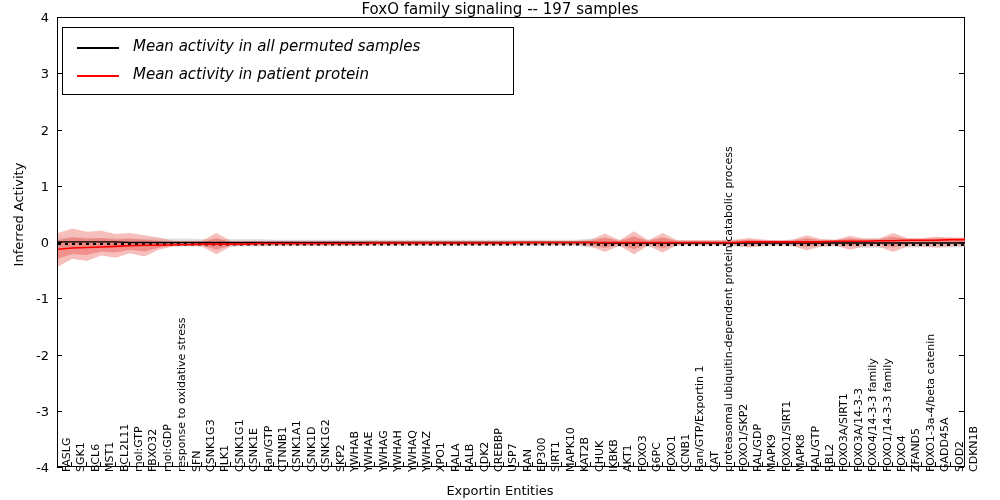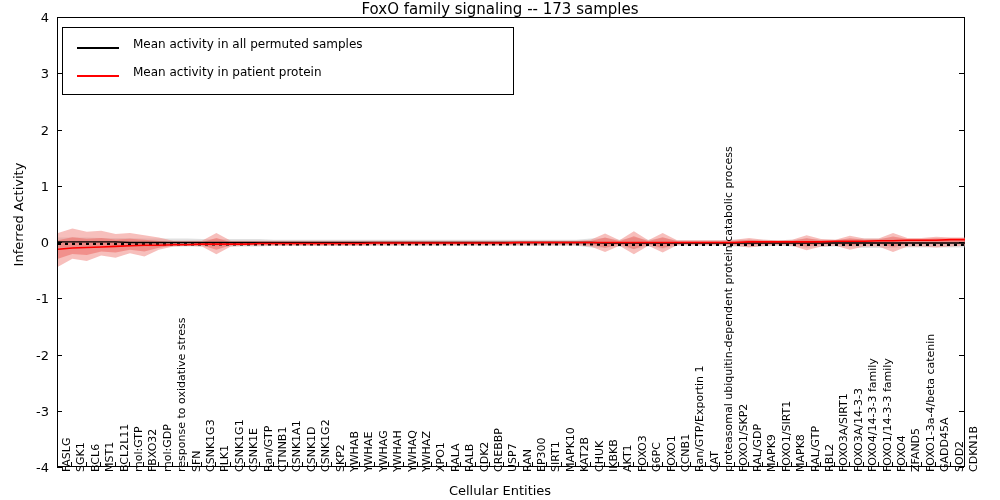--- a/index.html
+++ b/index.html
@@ -32,30 +32,30 @@
     position:absolute;font-size:11px;color:#000;white-space:nowrap;
     transform-origin:left top;transform:rotate(-90deg);
     line-height:11px;
   }
   #legend{
     position:absolute;left:62px;top:27px;width:452px;height:68px;
     border:1px solid #000;background:#fff;box-sizing:border-box;
   }
   .legrow{position:absolute;left:0;width:452px;height:28px;}
   .legline{position:absolute;left:14px;width:42px;height:2px;top:13px;}
-  .legtxt{position:absolute;left:70px;top:3px;font-size:12px;color:#000;}
+  .legtxt{position:absolute;left:70px;top:3px;font-size:15px;color:#000;font-style:italic;}
 </style>
 </head>
 <body>
 
 <div id="root">
 
-  <div id="title">FoxO family signaling -- 173 samples</div>
+  <div id="title">FoxO family signaling -- 197 samples</div>
   <div id="ylabel">Inferred Activity</div>
-  <div id="xlabel">Cellular Entities</div>
+  <div id="xlabel">Exportin Entities</div>
 
   <div id="plot">
     <svg id="plotsvg" viewBox="0 0 908 450" preserveAspectRatio="none">
         <path d="M0.00,219.38L14.40,219.38L28.79,219.38L43.19,219.94L57.59,219.94L71.98,219.94L86.38,220.50L100.78,220.50L115.17,220.50L129.57,220.50L143.97,221.06L158.37,221.06L172.76,221.06L187.16,221.06L201.56,221.06L215.95,221.63L230.35,221.63L244.75,221.63L259.14,221.63L273.54,221.63L287.94,221.63L302.33,221.63L316.73,221.63L331.13,221.63L345.52,221.63L359.92,221.63L374.32,221.63L388.71,221.63L403.11,221.63L417.51,221.63L431.90,221.63L446.30,221.63L460.70,221.63L475.10,221.63L489.49,221.63L503.89,221.63L518.29,221.63L532.68,220.50L547.08,219.94L561.48,221.63L575.87,219.38L590.27,221.63L604.67,219.94L619.06,222.19L633.46,222.19L647.86,222.19L662.25,222.19L676.65,221.63L691.05,221.63L705.44,221.63L719.84,222.19L734.24,221.63L748.63,220.50L763.03,221.63L777.43,221.63L791.83,221.06L806.22,220.50L820.62,220.50L835.02,220.50L849.41,221.06L863.81,221.06L878.21,221.06L892.60,221.06L907.00,221.06L907.00,229.50L892.60,229.50L878.21,229.50L863.81,229.50L849.41,229.50L835.02,230.06L820.62,230.06L806.22,230.06L791.83,229.50L777.43,228.38L763.03,228.94L748.63,230.06L734.24,228.38L719.84,227.81L705.44,228.38L691.05,228.94L676.65,228.38L662.25,227.81L647.86,227.81L633.46,227.81L619.06,227.81L604.67,230.63L590.27,228.38L575.87,231.19L561.48,228.38L547.08,230.06L532.68,229.50L518.29,227.81L503.89,227.81L489.49,227.81L475.10,227.81L460.70,227.81L446.30,227.81L431.90,227.81L417.51,227.81L403.11,227.81L388.71,227.81L374.32,227.81L359.92,227.81L345.52,227.81L331.13,227.81L316.73,227.81L302.33,227.81L287.94,227.81L273.54,227.81L259.14,227.81L244.75,227.81L230.35,227.81L215.95,227.81L201.56,228.38L187.16,228.38L172.76,228.38L158.37,228.38L143.97,228.38L129.57,228.38L115.17,228.38L100.78,228.94L86.38,228.94L71.98,228.94L57.59,228.94L43.19,228.94L28.79,229.50L14.40,229.50L0.00,229.50Z" fill="#bdbdbd" fill-opacity="0.45" stroke="none"></path>
         <path d="M0.00,214.88L14.40,210.38L28.79,213.75L43.19,212.63L57.59,216.00L71.98,214.88L86.38,217.13L100.78,219.38L115.17,222.75L129.57,222.75L143.97,222.75L158.37,214.88L172.76,222.75L187.16,222.75L201.56,222.75L215.95,222.75L230.35,222.75L244.75,222.75L259.14,222.75L273.54,222.75L287.94,222.75L302.33,222.75L316.73,222.75L331.13,222.75L345.52,222.75L359.92,222.75L374.32,222.75L388.71,222.75L403.11,222.75L417.51,222.75L431.90,222.75L446.30,222.75L460.70,222.75L475.10,222.75L489.49,222.75L503.89,222.75L518.29,222.75L532.68,221.63L547.08,215.44L561.48,222.19L575.87,213.19L590.27,222.19L604.67,214.88L619.06,222.19L633.46,222.19L647.86,222.19L662.25,222.19L676.65,221.63L691.05,219.94L705.44,221.63L719.84,222.19L734.24,221.63L748.63,217.13L763.03,221.06L777.43,221.63L791.83,217.69L806.22,220.50L820.62,220.50L835.02,214.88L849.41,219.94L863.81,219.94L878.21,218.81L892.60,219.38L907.00,219.38L907.00,227.81L892.60,228.38L878.21,229.50L863.81,228.38L849.41,228.38L835.02,234.00L820.62,228.38L806.22,228.38L791.83,231.75L777.43,227.81L763.03,228.38L748.63,232.31L734.24,227.81L719.84,227.25L705.44,227.81L691.05,229.50L676.65,227.81L662.25,227.25L647.86,227.25L633.46,227.25L619.06,227.25L604.67,234.56L590.27,227.81L575.87,236.25L561.48,227.81L547.08,234.00L532.68,228.38L518.29,227.25L503.89,227.25L489.49,227.25L475.10,227.25L460.70,227.25L446.30,227.25L431.90,227.25L417.51,227.25L403.11,227.25L388.71,227.25L374.32,227.25L359.92,227.25L345.52,227.25L331.13,227.25L316.73,227.25L302.33,227.81L287.94,227.81L273.54,227.81L259.14,227.81L244.75,227.81L230.35,227.81L215.95,227.81L201.56,227.81L187.16,227.81L172.76,228.38L158.37,236.25L143.97,228.38L129.57,227.81L115.17,228.38L100.78,231.75L86.38,238.50L71.98,235.13L57.59,239.63L43.19,237.38L28.79,243.00L14.40,240.75L0.00,248.63Z" fill="#f08a85" fill-opacity="0.55" stroke="none"></path>
         <path d="M0.00,222.22L14.40,219.23L28.79,220.84L43.19,219.97L57.59,221.57L71.98,220.70L86.38,221.68L100.78,222.92L115.17,224.52L129.57,224.52L143.97,224.27L158.37,219.94L172.76,224.27L187.16,224.27L201.56,224.02L215.95,224.02L230.35,224.02L244.75,224.02L259.14,224.02L273.54,224.02L287.94,224.02L302.33,224.02L316.73,223.76L331.13,223.76L345.52,223.76L359.92,223.76L374.32,223.76L388.71,223.76L403.11,223.76L417.51,223.76L431.90,223.76L446.30,223.76L460.70,223.51L475.10,223.51L489.49,223.51L503.89,223.51L518.29,223.51L532.68,222.89L547.08,219.49L561.48,223.20L575.87,218.25L590.27,223.20L604.67,219.18L619.06,223.20L633.46,223.20L647.86,223.20L662.25,223.20L676.65,222.89L691.05,221.71L705.44,222.64L719.84,222.95L734.24,222.64L748.63,220.16L763.03,222.33L777.43,222.38L791.83,220.22L806.22,221.77L820.62,221.51L835.02,218.42L849.41,220.95L863.81,220.95L878.21,220.33L892.60,220.39L907.00,220.39L907.00,225.03L892.60,225.34L878.21,226.21L863.81,225.59L849.41,225.59L835.02,228.94L820.62,225.84L806.22,226.10L791.83,227.95L777.43,225.79L763.03,226.35L748.63,228.52L734.24,226.04L719.84,225.73L705.44,226.04L691.05,226.97L676.65,226.29L662.25,225.98L647.86,225.98L633.46,225.98L619.06,225.98L604.67,230.01L590.27,226.29L575.87,230.93L561.48,226.29L547.08,229.70L532.68,226.60L518.29,225.98L503.89,225.98L489.49,225.98L475.10,225.98L460.70,225.98L446.30,226.24L431.90,226.24L417.51,226.24L403.11,226.24L388.71,226.24L374.32,226.24L359.92,226.24L345.52,226.24L331.13,226.24L316.73,226.24L302.33,226.80L287.94,226.80L273.54,226.80L259.14,226.80L244.75,226.80L230.35,226.80L215.95,226.80L201.56,226.80L187.16,227.05L172.76,227.36L158.37,231.69L143.97,227.36L129.57,227.31L115.17,227.62L100.78,229.72L86.38,233.44L71.98,231.83L57.59,234.56L43.19,233.58L28.79,236.93L14.40,235.94L0.00,240.78Z" fill="#ec6a64" fill-opacity="0.55" stroke="none"></path>
         <path d="M0.00,223.88L14.40,223.88L28.79,223.88L43.19,223.88L57.59,223.88L71.98,224.44L86.38,224.44L100.78,224.44L115.17,224.44L129.57,224.44L143.97,224.44L158.37,224.44L172.76,224.44L187.16,224.44L201.56,224.44L215.95,224.44L230.35,224.44L244.75,224.44L259.14,224.44L273.54,224.44L287.94,224.44L302.33,224.44L316.73,224.44L331.13,224.44L345.52,224.44L359.92,224.44L374.32,224.44L388.71,224.44L403.11,224.44L417.51,224.44L431.90,224.44L446.30,224.44L460.70,224.44L475.10,224.44L489.49,224.44L503.89,224.44L518.29,224.44L532.68,224.44L547.08,225.00L561.48,225.00L575.87,225.00L590.27,225.00L604.67,225.00L619.06,225.00L633.46,225.00L647.86,225.00L662.25,225.00L676.65,225.00L691.05,225.00L705.44,225.00L719.84,225.00L734.24,225.00L748.63,225.00L763.03,225.00L777.43,225.00L791.83,225.00L806.22,225.00L820.62,225.00L835.02,225.00L849.41,225.00L863.81,225.00L878.21,225.00L892.60,225.00L907.00,225.00" fill="none" stroke="#000000" stroke-width="1.4"></path>
         <path d="M0.00,225.84L14.40,225.84L28.79,225.84L43.19,225.84L57.59,225.84L71.98,226.41L86.38,226.41L100.78,226.41L115.17,226.41L129.57,226.41L143.97,226.41L158.37,226.41L172.76,226.41L187.16,226.41L201.56,226.41L215.95,226.41L230.35,226.41L244.75,226.41L259.14,226.41L273.54,226.41L287.94,226.41L302.33,226.41L316.73,226.41L331.13,226.41L345.52,226.41L359.92,226.41L374.32,226.41L388.71,226.41L403.11,226.41L417.51,226.41L431.90,226.41L446.30,226.41L460.70,226.41L475.10,226.41L489.49,226.41L503.89,226.41L518.29,226.41L532.68,226.41L547.08,226.97L561.48,226.97L575.87,226.97L590.27,226.97L604.67,226.97L619.06,226.97L633.46,226.97L647.86,226.97L662.25,226.97L676.65,226.97L691.05,226.97L705.44,226.97L719.84,226.97L734.24,226.97L748.63,226.97L763.03,226.97L777.43,226.97L791.83,226.97L806.22,226.97L820.62,226.97L835.02,226.97L849.41,226.97L863.81,226.97L878.21,226.97L892.60,226.97L907.00,226.97" fill="none" stroke="#000000" stroke-width="2.2" stroke-dasharray="3,4"></path>
         <path d="M0.00,231.19L14.40,230.06L28.79,229.50L43.19,228.94L57.59,228.38L71.98,227.81L86.38,227.25L100.78,227.25L115.17,226.69L129.57,226.69L143.97,226.13L158.37,226.13L172.76,226.13L187.16,226.13L201.56,225.56L215.95,225.56L230.35,225.56L244.75,225.56L259.14,225.56L273.54,225.56L287.94,225.56L302.33,225.56L316.73,225.00L331.13,225.00L345.52,225.00L359.92,225.00L374.32,225.00L388.71,225.00L403.11,225.00L417.51,225.00L431.90,225.00L446.30,225.00L460.70,224.44L475.10,224.44L489.49,224.44L503.89,224.44L518.29,224.44L532.68,224.44L547.08,224.44L561.48,224.44L575.87,224.44L590.27,224.44L604.67,224.44L619.06,224.44L633.46,224.44L647.86,224.44L662.25,224.44L676.65,224.44L691.05,223.88L705.44,223.88L719.84,223.88L734.24,223.88L748.63,223.88L763.03,223.88L777.43,223.31L791.83,223.31L806.22,223.31L820.62,222.75L835.02,222.75L849.41,222.19L863.81,222.19L878.21,222.19L892.60,221.63L907.00,221.63" fill="none" stroke="#ff0000" stroke-width="1.6"></path>
       </svg>

